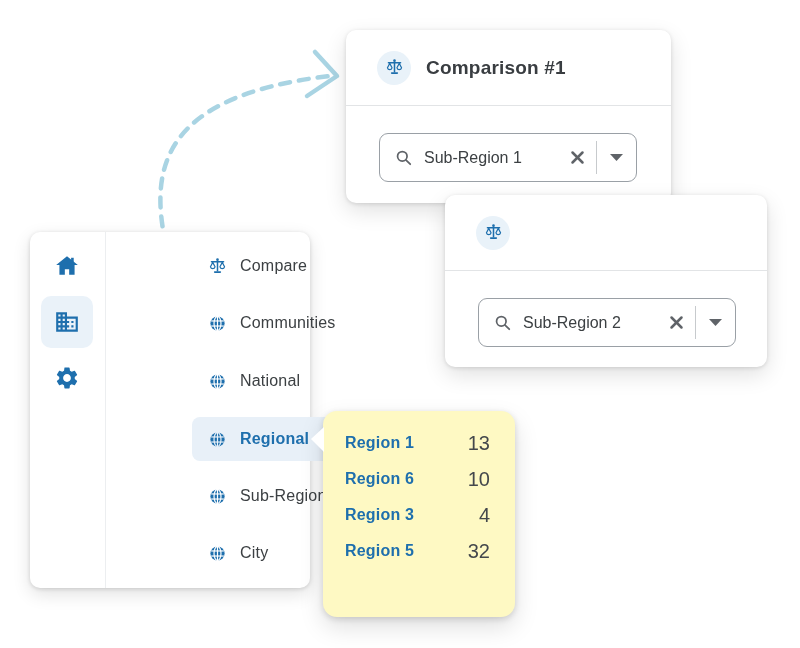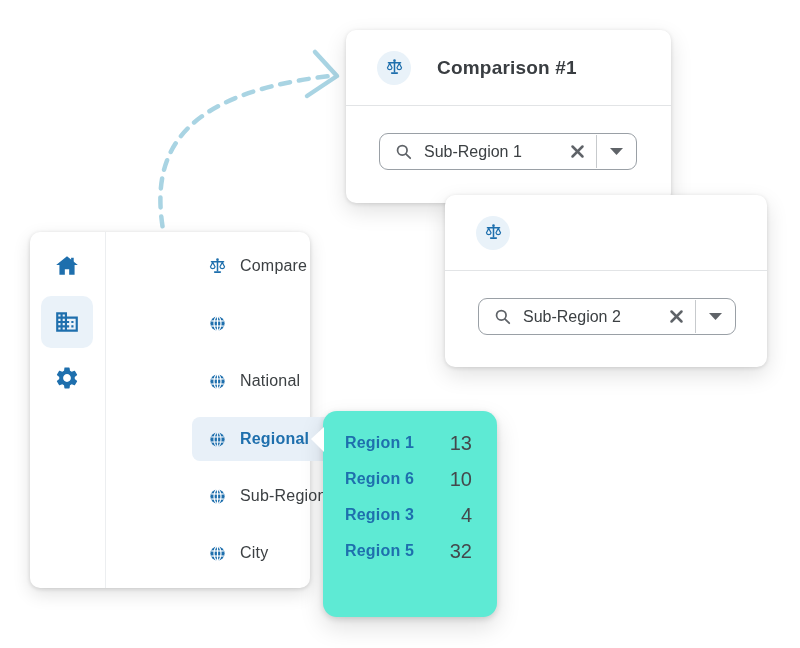--- a/index.html
+++ b/index.html
@@ -22,32 +22,32 @@
   .menu-row.selected .ml{color:#1E6FAD;font-weight:bold;}
   .menu-row .chev{width:16px;height:16px;color:#5F6368;flex:0 0 auto;}
 
   
   .card{position:absolute;background:#fff;border-radius:10px;
     box-shadow:0 1px 4px rgba(0,0,0,.13),0 8px 22px rgba(0,0,0,.12);}
   .card-header{height:75px;display:flex;align-items:center;padding-left:31px;border-bottom:1px solid #E2E4E6;}
   .icon-circle{width:34px;height:34px;border-radius:50%;background:#E9F2F9;display:flex;
     align-items:center;justify-content:center;color:#1E6FAD;}
   .icon-circle svg{width:19px;height:19px;}
-  .card-title{margin-left:26px;font-size:19px;font-weight:600;color:#393D41;letter-spacing:.2px;}
-  .searchbox{margin:27px 0 0 33px;width:258px;height:37px;border:1.5px solid #9AA0A6;border-radius:9px;
+  .card-title{margin-left:15px;font-size:19px;font-weight:600;color:#393D41;letter-spacing:.2px;}
+  .searchbox{margin:27px 0 0 33px;width:258px;height:49px;border:1.5px solid #9AA0A6;border-radius:9px;
     display:flex;align-items:center;box-sizing:border-box;padding:0 9px 0 14px;background:#fff;}
   .searchbox .mag{width:19px;height:19px;color:#5F6368;flex:0 0 auto;}
   .searchbox input{flex:1 1 auto;min-width:0;border:none;outline:none;background:transparent;
     margin-left:9px;font-family:"Liberation Sans",sans-serif;font-size:16px;color:#3C4043;}
   .searchbox .clear{width:15px;height:15px;color:#5F6368;flex:0 0 auto;cursor:pointer;display:flex;}
   .searchbox .vdiv{width:1px;height:33px;background:#C7CACD;margin:0 9px 0 11px;flex:0 0 auto;}
   .searchbox .dd{flex:0 0 auto;cursor:pointer;display:flex;padding:4px 3px;}
 
   
-  .popup{position:absolute;left:323px;top:411px;width:174px;height:206px;background:#5eead4;border-radius:14px;
+  .popup{position:absolute;left:323px;top:411px;width:192px;height:206px;background:#fef9c3;border-radius:14px;
     box-shadow:0 2px 6px rgba(0,0,0,.14),0 10px 24px rgba(0,0,0,.13);}
   .popup-arrow{position:absolute;left:-12px;top:16px;width:0;height:0;
     border-top:12px solid transparent;border-bottom:13px solid transparent;border-right:13px solid #fff;}
   .popup-rows{padding-top:14px;}
   .popup-row{height:36px;display:flex;align-items:center;justify-content:space-between;
     padding:0 25px 0 22px;}
   .popup-row .rl{color:#1E6FAD;font-weight:bold;font-size:16px;letter-spacing:.2px;cursor:pointer;}
   .popup-row .rv{color:#44484C;font-size:20px;}
 
   .arrow-overlay{position:absolute;left:0;top:0;width:800px;height:648px;pointer-events:none;}
@@ -105,20 +105,21 @@
           <svg viewBox="0 0 24 24">
               <circle cx="12" cy="12" r="9" fill="currentColor"></circle>
               <g stroke="#fff" stroke-width="1.5" fill="none">
                 <line x1="4" y1="8.8" x2="20" y2="8.8"></line>
                 <line x1="4" y1="15.2" x2="20" y2="15.2"></line>
                 <line x1="12" y1="3" x2="12" y2="21"></line>
                 <ellipse cx="12" cy="12" rx="4.4" ry="9"></ellipse>
               </g>
             </svg>
         </span>
+        <span class="ml">Communities</span>
       </div>
 
       <div class="menu-row" style="top:127px">
         <span class="mi">
           <svg viewBox="0 0 24 24">
               <circle cx="12" cy="12" r="9" fill="currentColor"></circle>
               <g stroke="#fff" stroke-width="1.5" fill="none">
                 <line x1="4" y1="8.8" x2="20" y2="8.8"></line>
                 <line x1="4" y1="15.2" x2="20" y2="15.2"></line>
                 <line x1="12" y1="3" x2="12" y2="21"></line>

